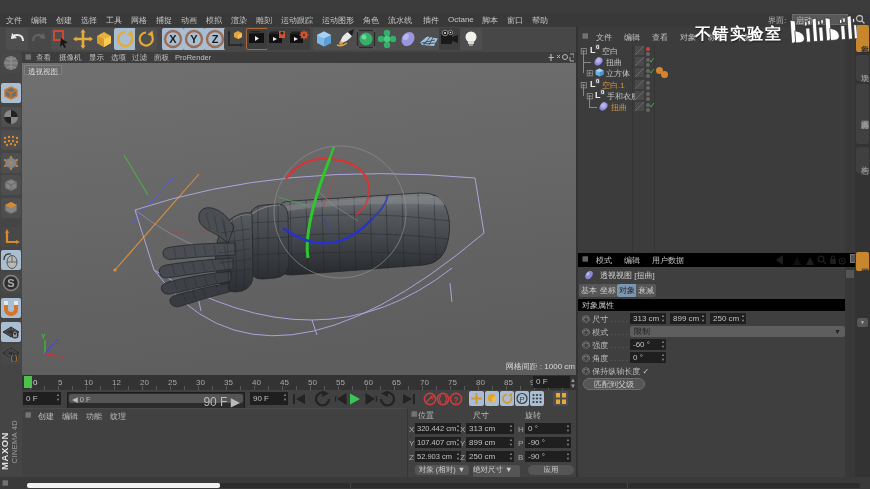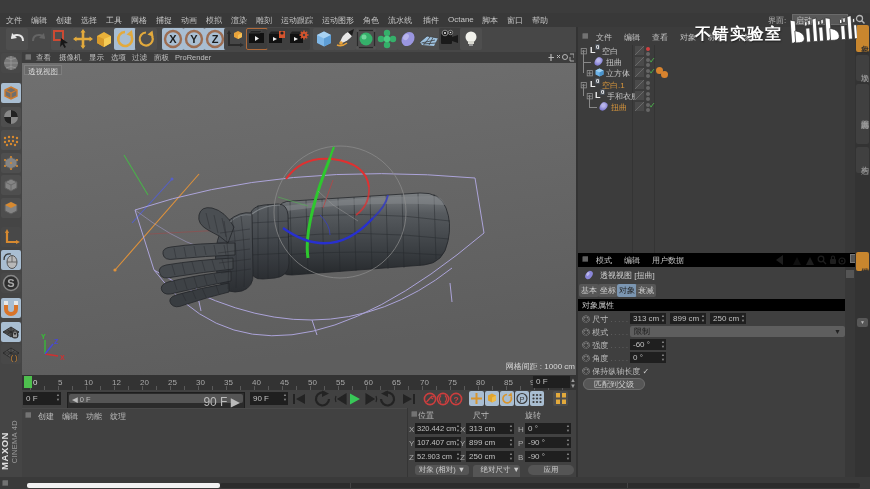--- a/index.html
+++ b/index.html
@@ -614,21 +614,21 @@
     <div class="field" style="left:58px;top:15px;width:48px;height:11px;line-height:11px;padding-left:3px">313 cm<span class="spin">▲<br>▼</span></div>
     <div class="field" style="left:58px;top:29px;width:48px;height:11px;line-height:11px;padding-left:3px">899 cm<span class="spin">▲<br>▼</span></div>
     <div class="field" style="left:58px;top:43px;width:48px;height:11px;line-height:11px;padding-left:3px">250 cm<span class="spin">▲<br>▼</span></div>
     <span style="position:absolute;left:110px;top:17px;color:#aaa">H</span>
     <span style="position:absolute;left:110px;top:31px;color:#aaa">P</span>
     <span style="position:absolute;left:110px;top:45px;color:#aaa">B</span>
     <div class="field" style="left:117px;top:15px;width:46px;height:11px;line-height:11px;padding-left:3px">0 °<span class="spin">▲<br>▼</span></div>
     <div class="field" style="left:117px;top:29px;width:46px;height:11px;line-height:11px;padding-left:3px">-90 °<span class="spin">▲<br>▼</span></div>
     <div class="field" style="left:117px;top:43px;width:46px;height:11px;line-height:11px;padding-left:3px">-90 °<span class="spin">▲<br>▼</span></div>
     <div style="position:absolute;left:7px;top:57px;width:54px;height:10px;background:#555;border-radius:3px;color:#ccc;font-size:7.5px;text-align:center;line-height:10px">对象 (相对) ▼</div>
-    <div style="position:absolute;left:65px;top:57px;width:47px;height:18px;background:#555;border-radius:3px;color:#ccc;font-size:7.5px;text-align:right;line-height:10px">绝对尺寸 ▼</div>
+    <div style="position:absolute;left:65px;top:57px;width:47px;height:18px;background:#555;border-radius:3px;color:#ccc;font-size:7.5px;text-align:left;line-height:10px">绝对尺寸 ▼</div>
     <div style="position:absolute;left:120px;top:57px;width:46px;height:10px;background:#555;border-radius:5px;color:#ccc;font-size:7.5px;text-align:center;line-height:10px">应用</div>
   </div>
   <div class="abs" style="left:0;top:408px;width:22px;height:69px;background:#454545;overflow:hidden">
     <div style="position:absolute;left:-1px;top:24px;writing-mode:vertical-rl;transform:rotate(180deg);color:#e0e0e0;font-size:9.5px;font-weight:bold;letter-spacing:0.5px">MAXON</div>
     <div style="position:absolute;left:10px;top:12px;writing-mode:vertical-rl;transform:rotate(180deg);color:#9a9a9a;font-size:7.5px;letter-spacing:0.3px">CINEMA 4D</div>
   </div>
   <div id="ompanel" class="abs">
 
     <div style="position:absolute;left:0;top:0;width:292px;height:18px;background:#3c3c3c;color:#c3c3c3;font-size:8px">
       <span style="position:absolute;left:4px;top:5px;color:#888;font-size:7px">▦</span>

